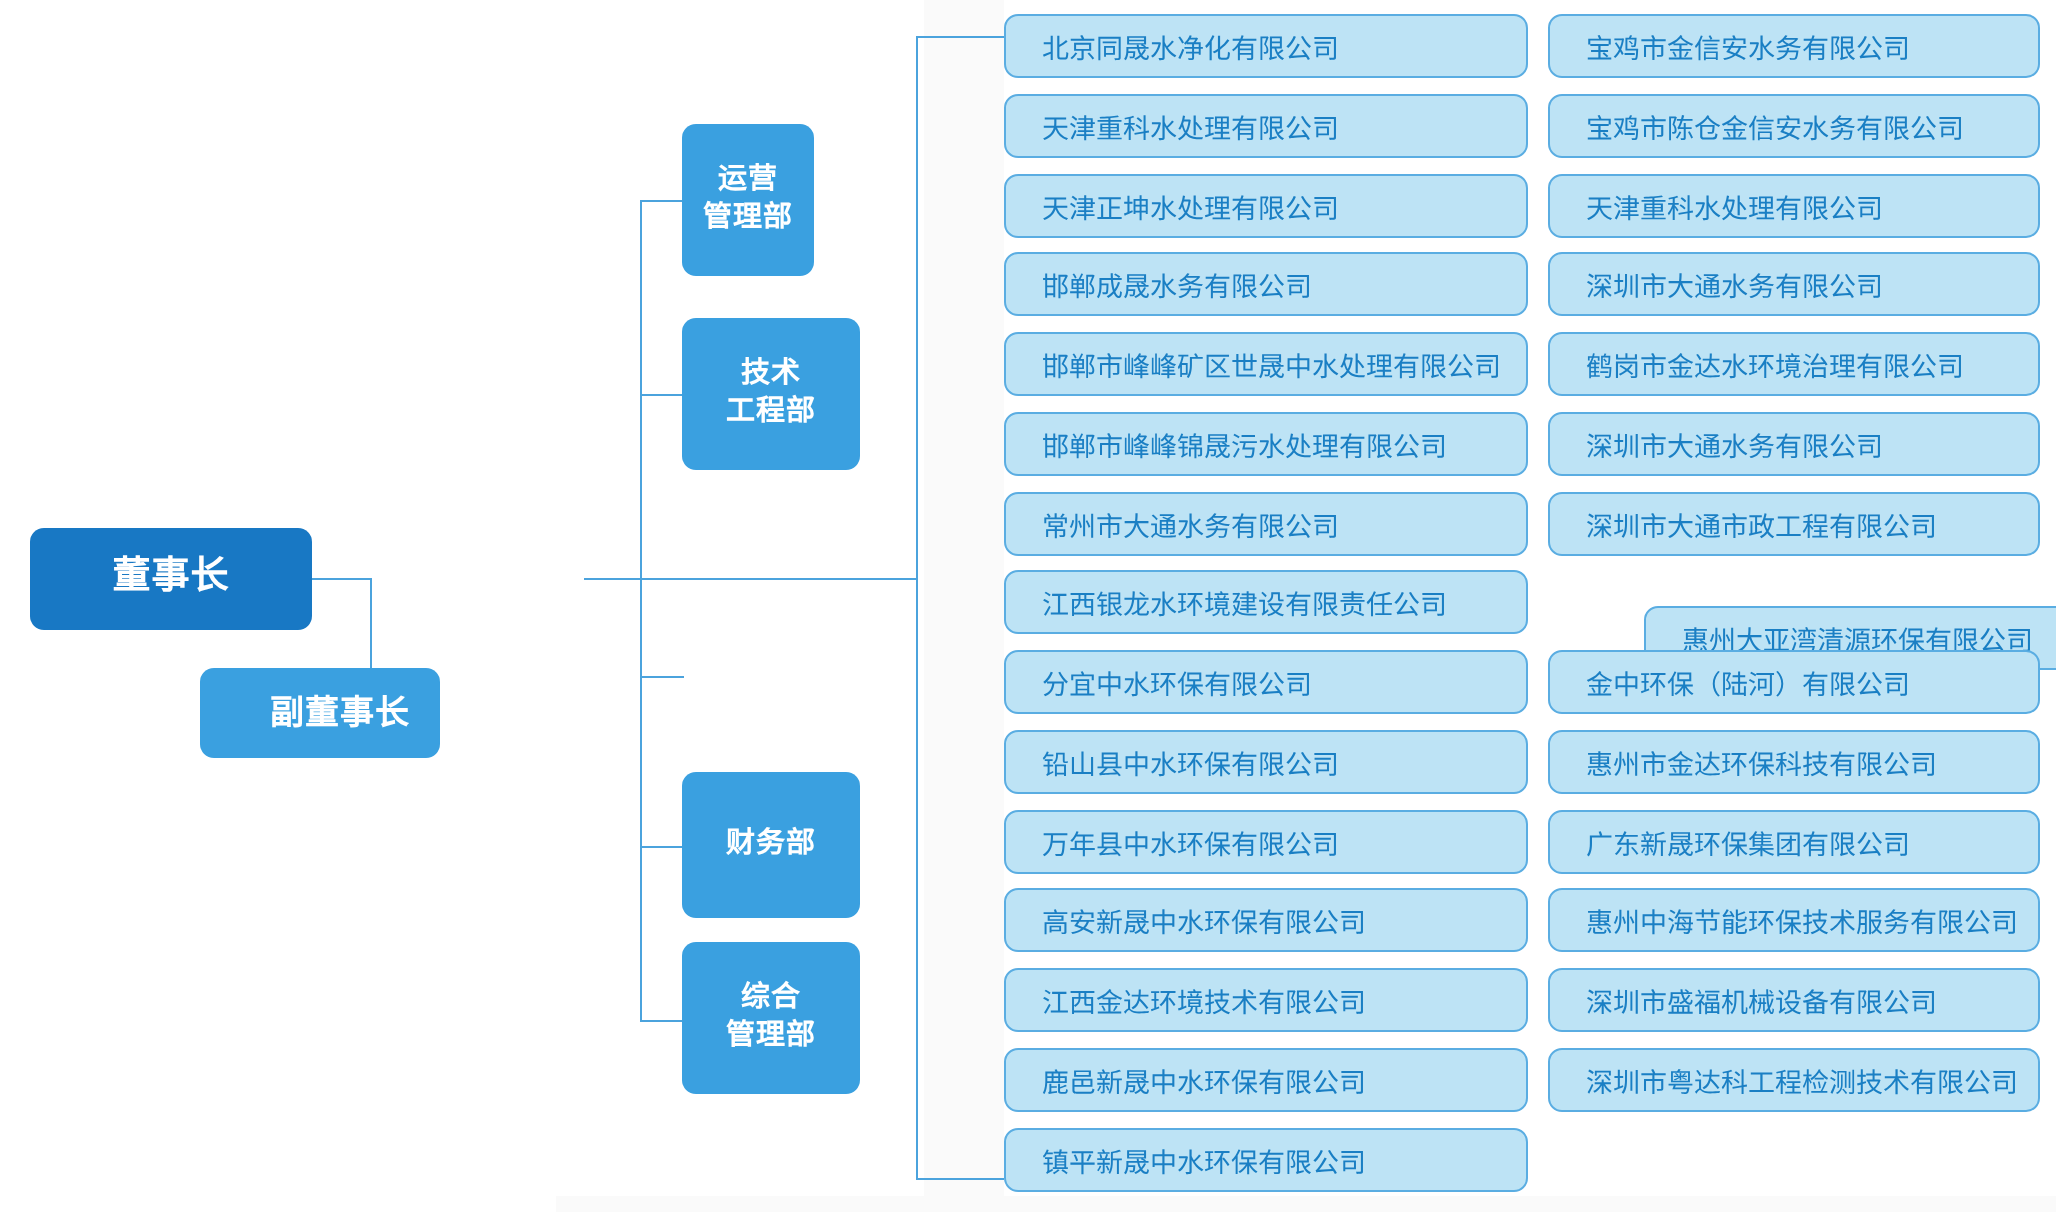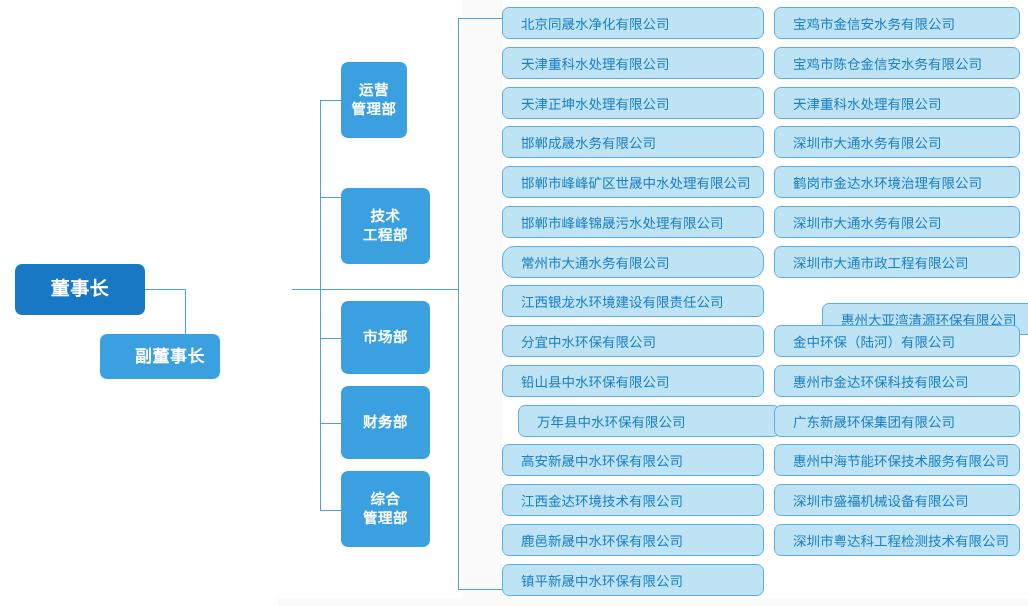--- a/index.html
+++ b/index.html
@@ -108,50 +108,49 @@
   <div class="line h" style="left:320px; top:100px; width:22px; height:1px;"></div>
   <div class="line h" style="left:320px; top:197px; width:22px; height:1px;"></div>
   <div class="line h" style="left:320px; top:338px; width:22px; height:1px;"></div>
   <div class="line h" style="left:320px; top:423px; width:22px; height:1px;"></div>
   <div class="line h" style="left:320px; top:510px; width:22px; height:1px;"></div>
 
   <div class="line v" style="left:458px; top:18px; width:1px; height:572px;"></div>
   <div class="line h" style="left:458px; top:18px; width:44px; height:1px;"></div>
   <div class="line h" style="left:458px; top:589px; width:44px; height:1px;"></div>
 
-  <div class="node chairman" style="left:15px; top:264px; width:130px; height:51px;">董事长</div>
+  <div class="node chairman" style="left:15px; top:264px; width:141px; height:51px;">董事长</div>
 
   <div class="node vice-chairman" style="left:100px; top:334px; width:120px; height:45px;padding-left:20px;">副董事长</div>
 
 
   <div class="node dept" style="left:341px; top:62px; width:66px; height:76px;">运营
 管理部</div>
 
-  <div class="node dept" style="left:341px; top:159px; width:89px; height:76px;margin-top:29px;">技术
+  <div class="node dept" style="left:341px; top:159px; width:89px; height:76px;">技术
 工程部</div>
 
-  <div class="node dept" style="left:341px; top:301px; width:89px; height:73px;">市场部</div>
 
   <div class="node dept" style="left:341px; top:386px; width:89px; height:73px;">财务部</div>
 
   <div class="node dept" style="left:341px; top:471px; width:89px; height:76px;">综合
 管理部</div>
 
   <div id="subsidiary-list">
       <div class="sub col-a" style="top: 7px;">北京同晟水净化有限公司</div>
       <div class="sub col-a" style="top: 46.75px;">天津重科水处理有限公司</div>
       <div class="sub col-a" style="top: 86.5px;">天津正坤水处理有限公司</div>
       <div class="sub col-a" style="top: 126.25px;">邯郸成晟水务有限公司</div>
       <div class="sub col-a" style="top: 166px;">邯郸市峰峰矿区世晟中水处理有限公司</div>
       <div class="sub col-a" style="top: 205.75px;">邯郸市峰峰锦晟污水处理有限公司</div>
-      <div class="sub col-a" style="top: 245.5px; border-radius: 12px;">常州市大通水务有限公司</div>
+      <div class="sub col-a" style="top: 245.5px;">常州市大通水务有限公司</div>
       <div class="sub col-a" style="top: 285.25px;">江西银龙水环境建设有限责任公司</div>
       <div class="sub col-a" style="top: 325px;">分宜中水环保有限公司</div>
       <div class="sub col-a" style="top: 364.75px;">铅山县中水环保有限公司</div>
-      <div class="sub col-a" style="top: 404.5px; margin-left: 16px;">万年县中水环保有限公司</div>
+      <div class="sub col-a" style="top: 404.5px;">万年县中水环保有限公司</div>
       <div class="sub col-a" style="top: 444.25px;">高安新晟中水环保有限公司</div>
       <div class="sub col-a" style="top: 484px;">江西金达环境技术有限公司</div>
       <div class="sub col-a" style="top: 523.75px;">鹿邑新晟中水环保有限公司</div>
       <div class="sub col-a" style="top: 563.5px;">镇平新晟中水环保有限公司</div>
       <div class="sub col-b" style="top: 7px;">宝鸡市金信安水务有限公司</div>
       <div class="sub col-b" style="top: 46.75px;">宝鸡市陈仓金信安水务有限公司</div>
       <div class="sub col-b" style="top: 86.5px;">天津重科水处理有限公司</div>
       <div class="sub col-b" style="top: 126.25px;">深圳市大通水务有限公司</div>
       <div class="sub col-b" style="top: 166px;">鹤岗市金达水环境治理有限公司</div>
       <div class="sub col-b" style="top: 205.75px;">深圳市大通水务有限公司</div>

